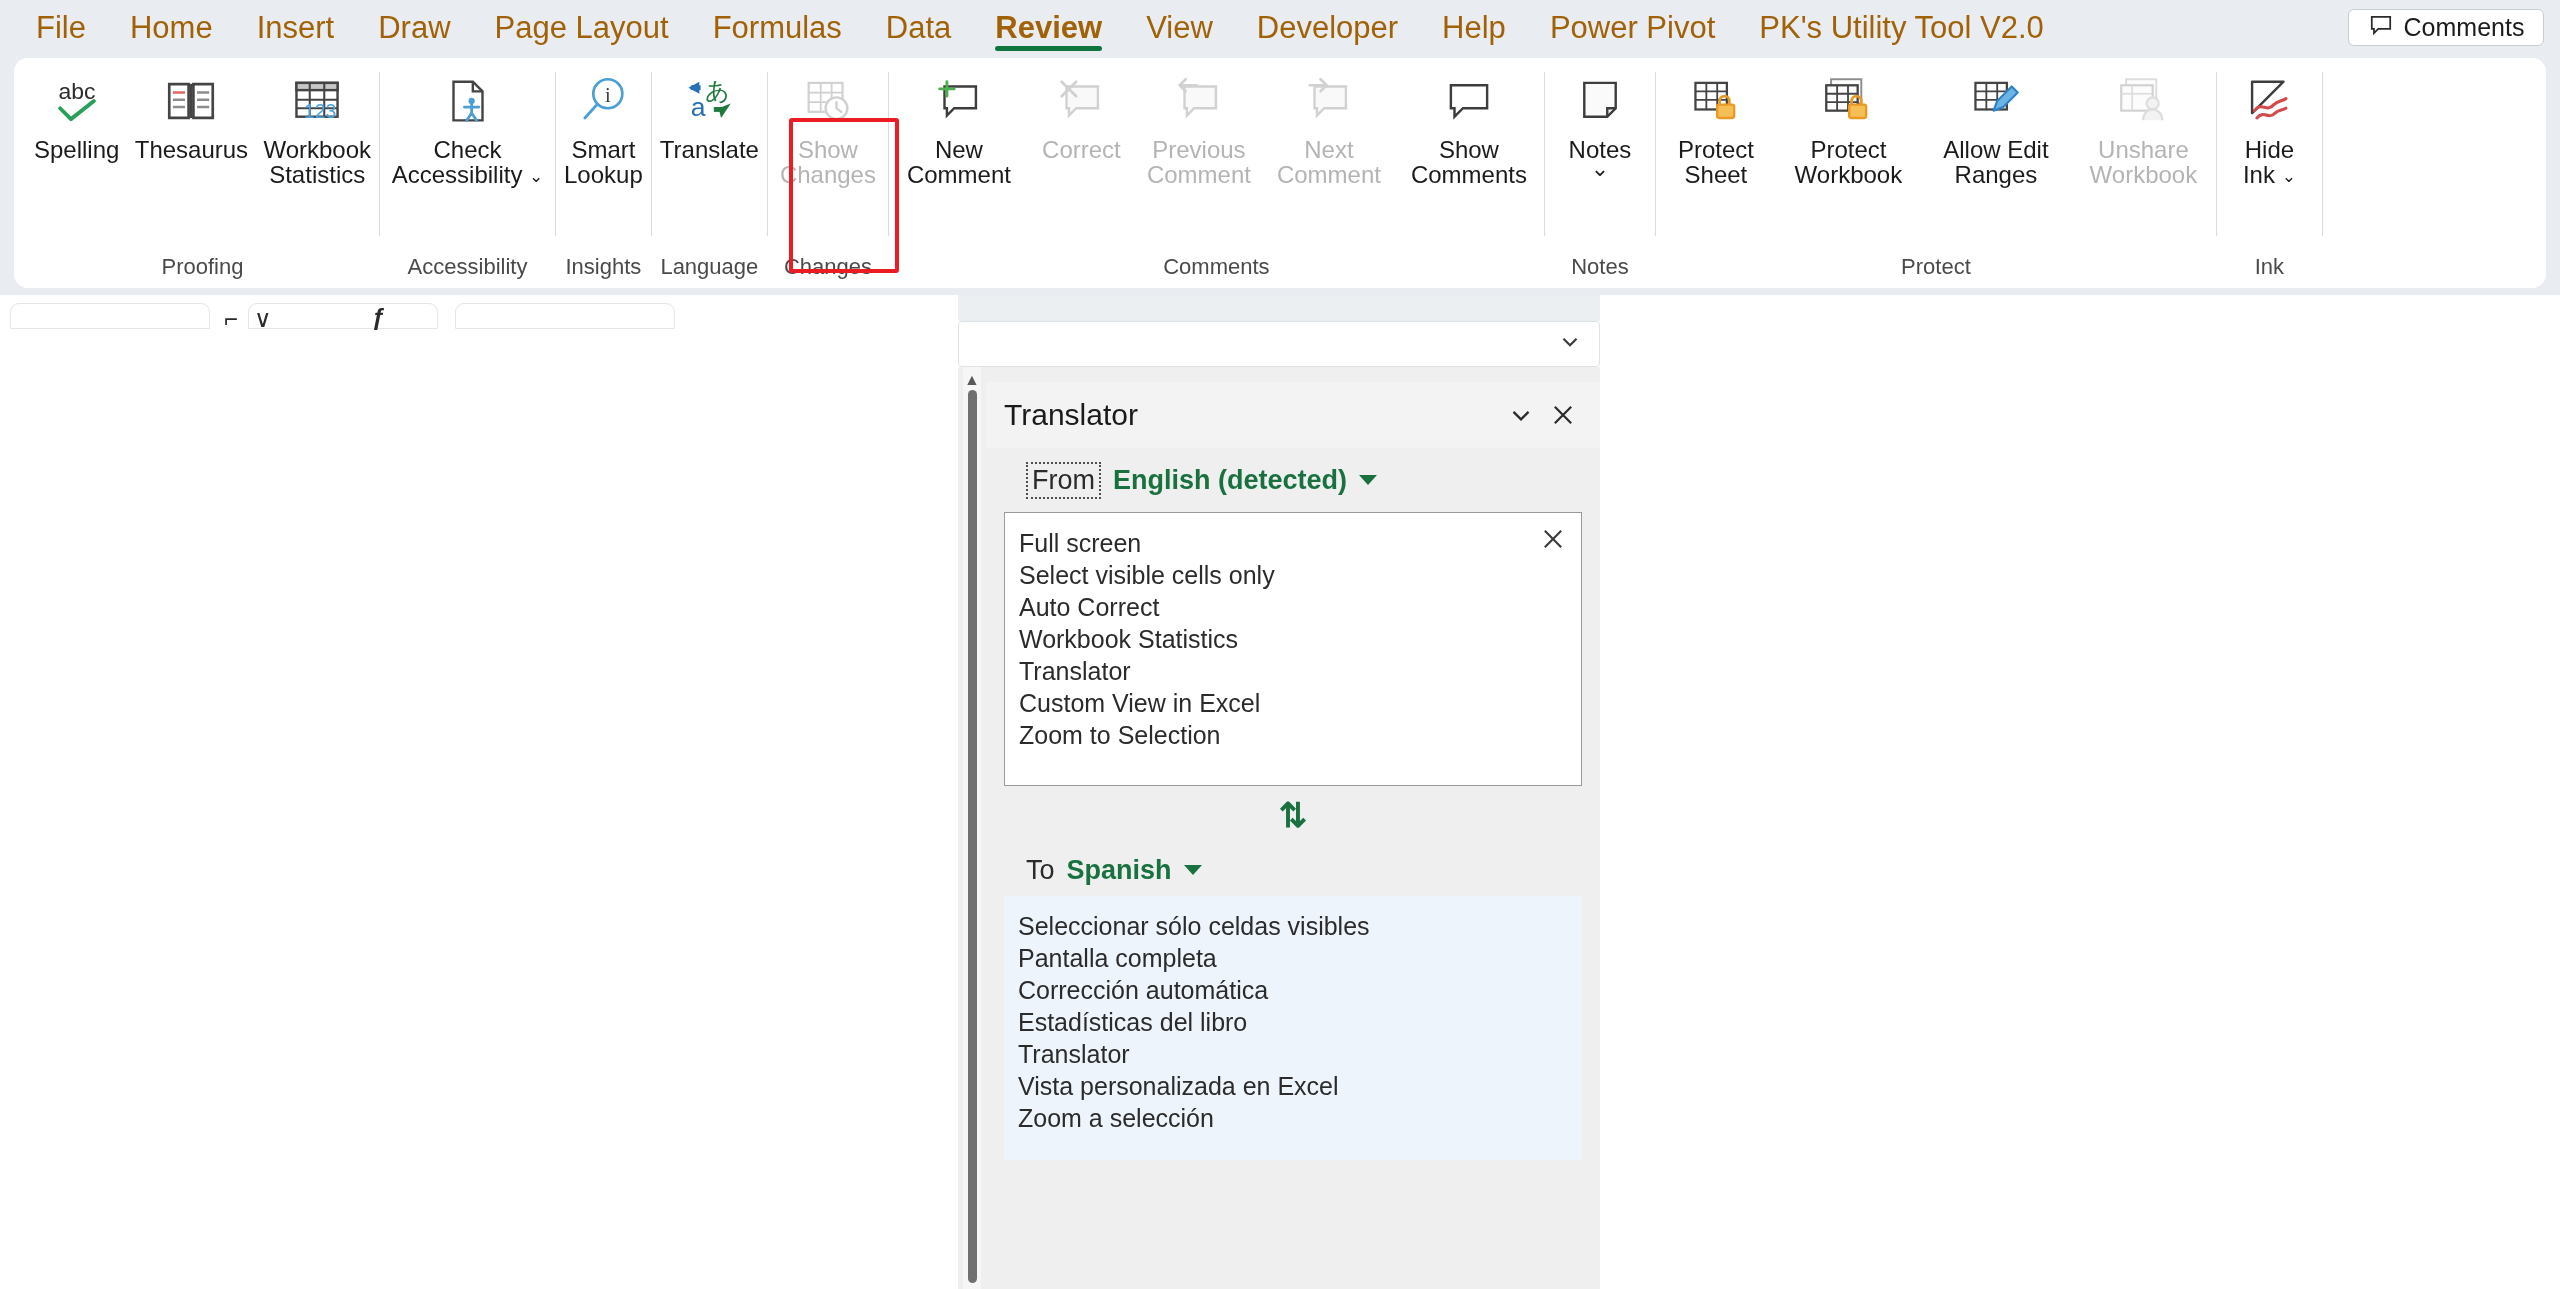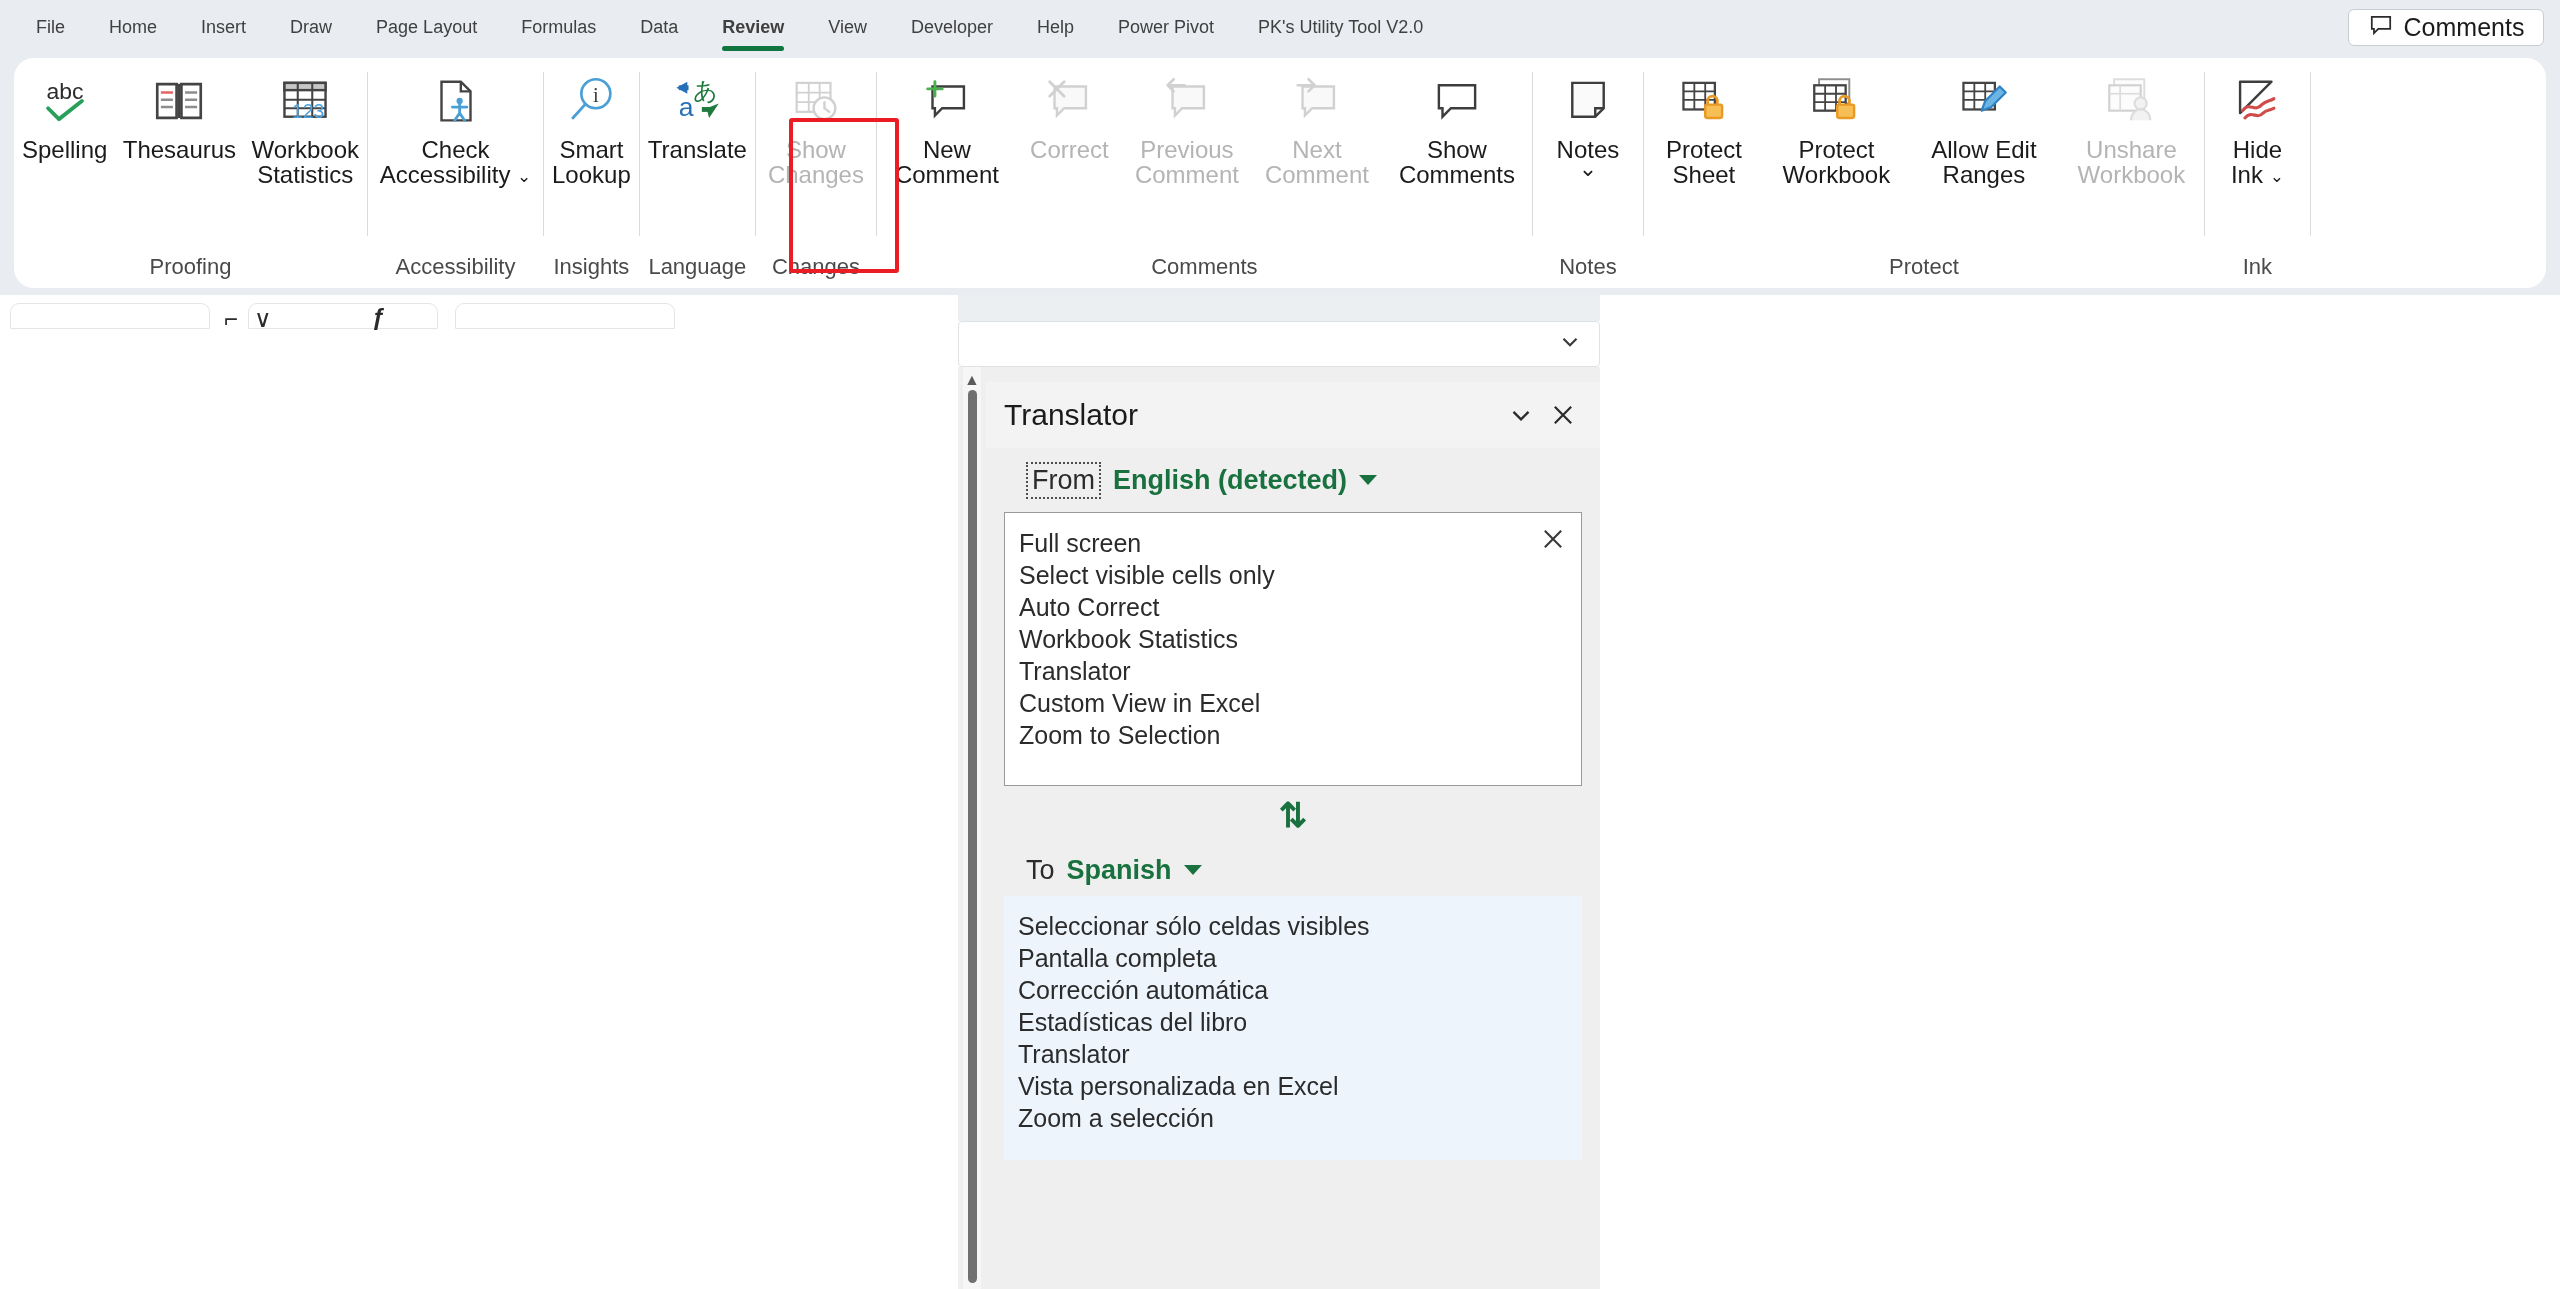--- a/index.html
+++ b/index.html
@@ -14,21 +14,21 @@
   
   .tabstrip{
     position:absolute; left:0; top:0; width:2560px; height:55px;
     background:#e9edf1;
     display:flex; align-items:center;
   }
   .tab{
     position:relative;
     height:55px; display:flex; align-items:center;
     padding:0 22px;
-    font-size:18px; color:#404040; white-space:nowrap;
+    font-size:31px; color:#a16207; white-space:nowrap;
     cursor:default;
   }
   .tab.active{ font-weight:bold; }
   .tab.active:after{
     content:""; position:absolute; left:22px; right:22px; bottom:4px;
     height:5px; background:#10753e; border-radius:3px;
   }
   .comments-btn{
     position:absolute; right:16px; top:9px;
     height:37px; min-width:196px;
@@ -40,23 +40,24 @@
   
   .ribbon{
     position:absolute; left:0; top:55px; width:2560px; height:240px;
     background:#e9edf1;
     padding:3px 14px 0 14px;
   }
   .ribbon-inner{
     position:relative;
     width:100%; height:230px;
     background:#ffffff;
-    border-radius:20px;
+    border-radius:14px;
     display:flex; align-items:stretch;
     overflow:hidden;
+    padding-left:12px;
   }
   .group{
     position:relative;
     display:flex; flex-direction:column; align-items:center;
     justify-content:flex-start;
     padding-top:8px;
   }
   .group-items{ display:flex; align-items:flex-start; height:170px; }
   .group-label{
     position:absolute; bottom:8px; left:0; right:0;

